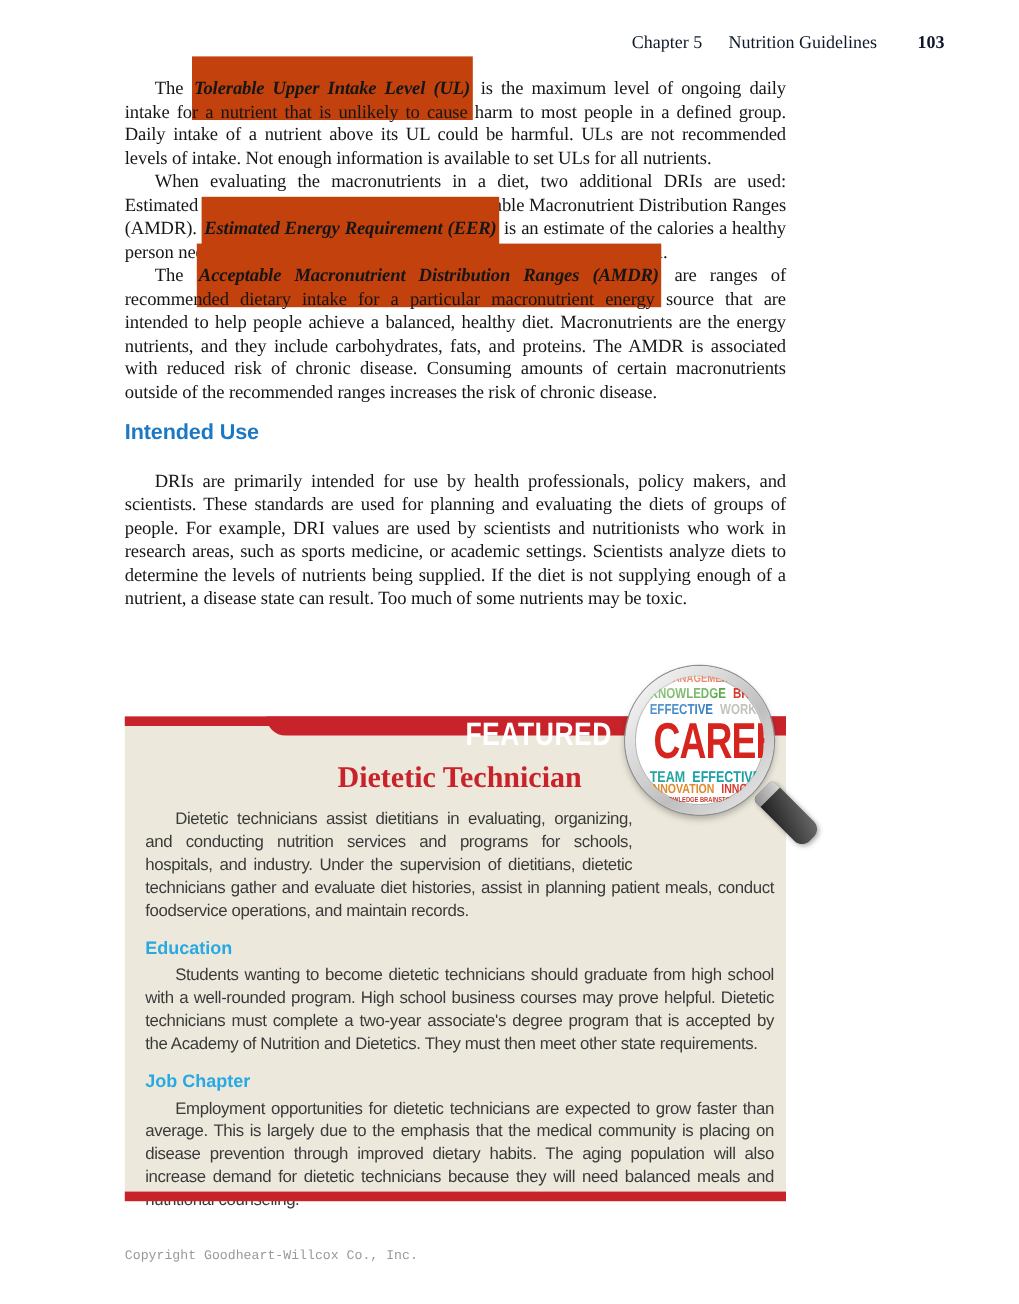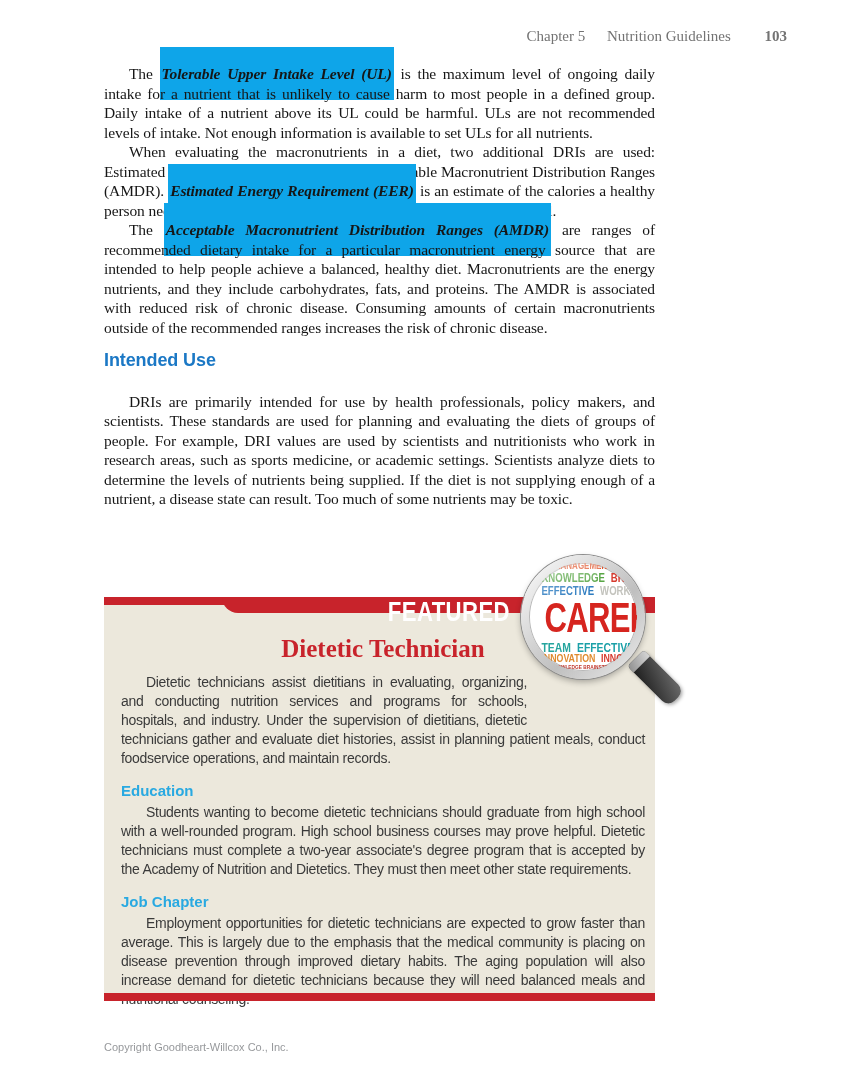--- a/index.html
+++ b/index.html
@@ -1,30 +1,30 @@
 <!DOCTYPE html>
 <html><head>
 <meta charset="utf-8">
 <style>
   html,body{margin:0;padding:0;background:#ffffff;}
   .page{position:relative;width:849px;height:1087px;background:#ffffff;overflow:hidden;
         font-family:"Liberation Serif", serif;color:#1b1b1b;}
 
   
   .running-head{position:absolute;top:28px;left:104px;width:683px;text-align:right;
-                font-size:15px;color:#737373;}
+                font-size:15px;color:#0f172a;}
   .running-head .sect{margin-left:18px;}
   .running-head .folio{margin-left:30px;font-weight:bold;}
 
   
   .main-text{position:absolute;left:104px;top:64px;width:551px;
              font-size:15.5px;line-height:19.5px;letter-spacing:-0.1px;
              text-align:justify;color:#161616;}
   .main-text p{margin:0;text-indent:25px;}
-  .hl{font-weight:bold;font-style:italic;background:#0ea5e9;padding:18px 2px;}
+  .hl{font-weight:bold;font-style:italic;background:#c2410c;padding:18px 2px;}
   .blue-head{margin:14px 0 21px 0;font-family:Liberation Sans, sans-serif;
              font-weight:bold;font-size:18px;color:#1b78c5;text-indent:0;}
 
   
   .featured{position:absolute;left:104px;top:597px;width:551px;height:404px;
             background:#ece8dc;font-family:"Liberation Sans",sans-serif;}
   .strip{position:absolute;top:0;left:0;right:0;height:8px;background:#c8232b;}
   .band{position:absolute;top:0;left:118px;right:0;height:16px;background:#c8232b;
         border-bottom-left-radius:18px;}
   .band-label{position:absolute;right:145px;top:0;line-height:30px;color:#ffffff;
@@ -65,21 +65,21 @@
   
   .box-content{position:absolute;left:17px;right:10px;top:32px;color:#3a3a3a;}
   .box-title{margin:6px 0 10px 0;font-family:"Liberation Serif",serif;font-weight:bold;
              font-size:25px;color:#c8232b;text-align:center;}
   .box-content p{margin:0;font-size:14px;line-height:19px;letter-spacing:-0.3px;
                  text-align:justify;text-indent:25px;}
   .wrap-spacer{float:right;width:118px;height:42px;}
   .cyan-head{margin:14px 0 4px 0;font-weight:bold;font-size:15px;color:#29a9e1;}
 
   
-  .footer{position:absolute;left:104px;top:1041px;font-family:Liberation Sans, sans-serif;
+  .footer{position:absolute;left:104px;top:1041px;font-family:Liberation Mono, monospace;
           font-size:11px;color:#97999c;}
 </style>
 </head>
 <body>
 
 <div class="page">
 
   <div class="running-head">
     <span>Chapter 5</span>
     <span class="sect">Nutrition Guidelines</span>

